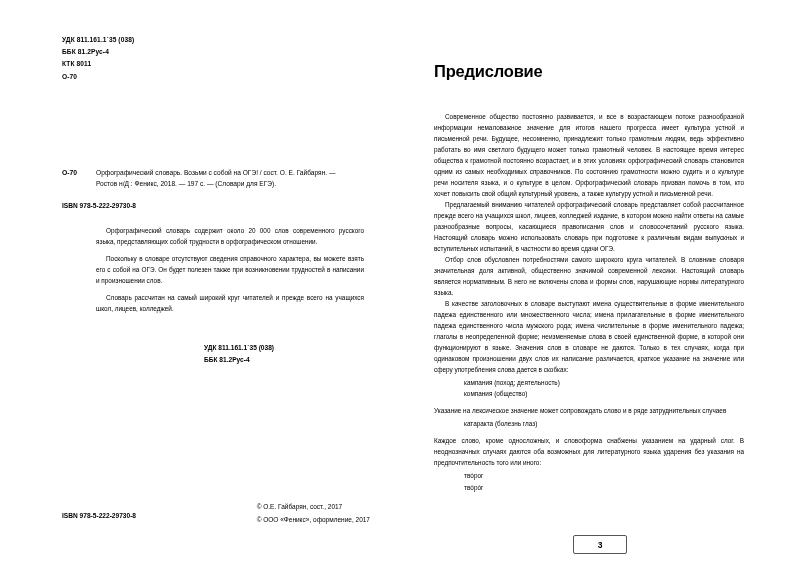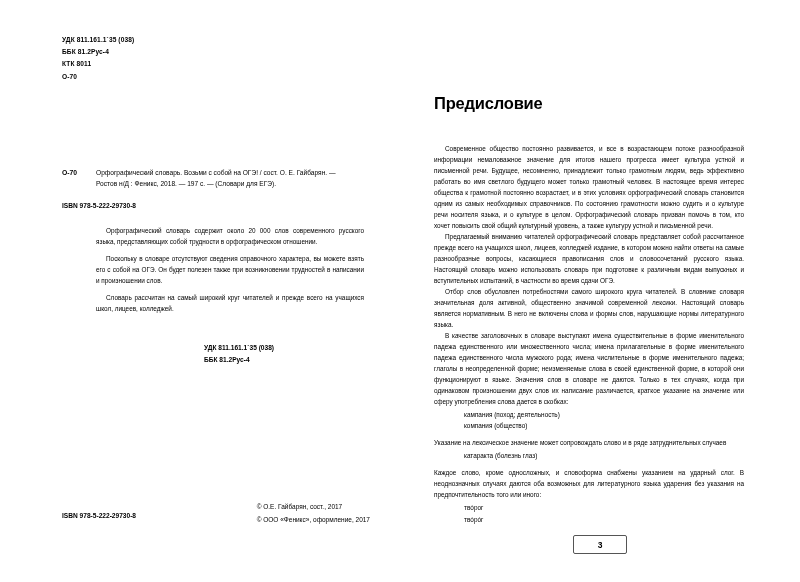--- a/index.html
+++ b/index.html
@@ -110,21 +110,21 @@
     line-height: 2.0;
     text-align: left;
   }
   .bottom-right div { white-space: nowrap; }
 
   
   .chapter-title {
     font-size: 16.5px;
     font-weight: bold;
     letter-spacing: -0.2px;
-    margin-top: 64px;
+    margin-top: 32px;
     margin-bottom: 0;
   }
   .body-text {
     margin-top: 30px;
     font-size: 6.4px;
     line-height: 1.72;
     text-align: justify;
     width: 100%;
   }
   .body-text p {

